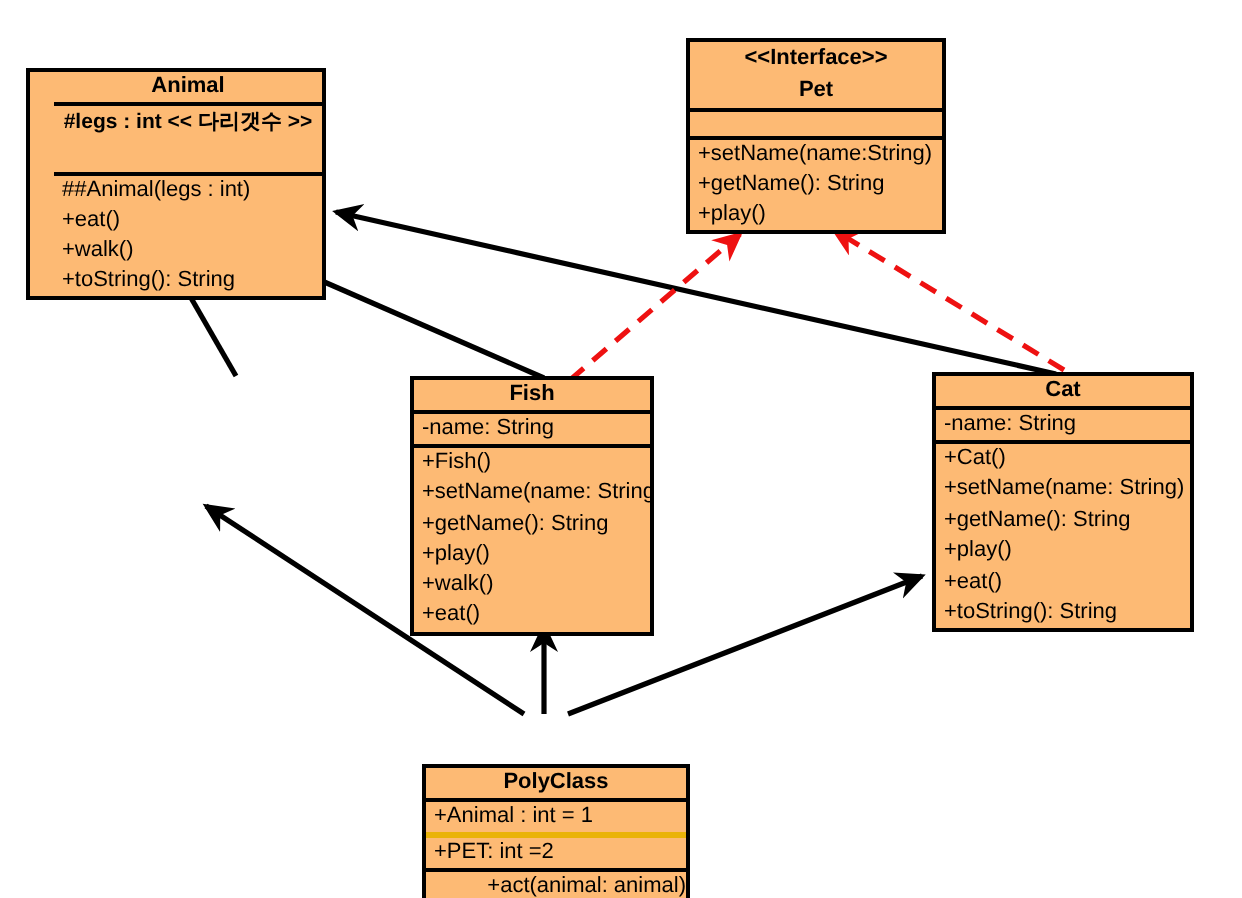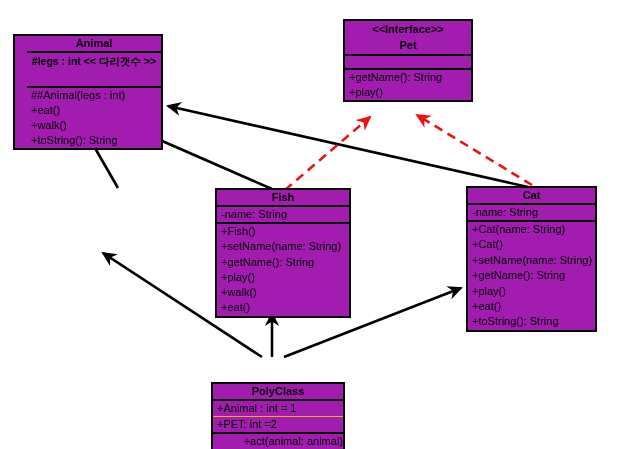--- a/index.html
+++ b/index.html
@@ -16,21 +16,21 @@
     overflow: hidden;
   }
   #arrow-layer {
     position: absolute;
     left: 0; top: 0;
     width: 621px; height: 449px;
     pointer-events: none;
   }
   .uml-class {
     position: absolute;
-    background: #a21caf;
+    background: #fdba74;
     border: 2px solid #000000;
     box-sizing: border-box;
     font-size: 11px;
     color: #000000;
     z-index: 2;
   }
   .uml-title {
     font-weight: bold;
     text-align: center;
     line-height: 15px;
@@ -47,40 +47,40 @@
     border-top: 2px solid #000000;
   }
   .row {
     height: 15px;
     line-height: 15px;
     padding-left: 4px;
     white-space: nowrap;
     overflow: hidden;
   }
   .attrs .row:not(:last-child) {
-    border-bottom: 1px solid #eab308;
+    border-bottom: 3px solid #eab308;
   }
   .attrs.bold-center .row {
     font-weight: bold;
     text-align: center;
     padding-left: 0;
     font-size: 10.5px;
     height: 33px;
     line-height: 16px;
   }
   .attrs.empty-row .row {
     height: 12px;
   }
   
   #box-animal    { left: 13px;  top: 34px;  width: 150px; padding-left: 12px; }
   #box-pet       { left: 343px; top: 19px;  width: 130px; }
   #box-pet .uml-title { height: 33px; }
   #box-spider    { left: 13px;  top: 187px; width: 149px; }
   #box-spider .methods .row { height: 15.5px; line-height: 15.5px; }
-  #box-fish      { left: 215px; top: 188px; width: 136px; }
+  #box-fish      { left: 205px; top: 188px; width: 122px; }
   #box-fish .methods .row { height: 15.3px; line-height: 15.3px; }
   #box-cat       { left: 466px; top: 186px; width: 131px; }
   #box-cat .methods .row { height: 15.4px; line-height: 15.4px; }
   #box-polyclass { left: 211px; top: 357px; width: 134px; margin-top: 25px; }
   #box-polyclass .methods .row { height: 14.5px; line-height: 14.5px; text-align: right; }
 </style>
 </head>
 <body>
 
 <div id="canvas">
@@ -119,20 +119,21 @@
 
   <div class="uml-class" id="box-pet">
     <div class="uml-title">
       <span class="stereo-line">&lt;&lt;Interface&gt;&gt;</span>
       <span class="name-line">Pet</span>
     </div>
     <div class="uml-section attrs empty-row">
         <div class="row"></div>
       </div>
     <div class="uml-section methods">
+        <div class="row">+setName(name:String)</div>
         <div class="row">+getName(): String</div>
         <div class="row">+play()</div>
       </div>
   </div>
 
 
   <div class="uml-class" id="box-fish">
     <div class="uml-title">Fish</div>
     <div class="uml-section attrs">
         <div class="row">-name: String</div>
@@ -146,21 +147,20 @@
         <div class="row">+eat()</div>
       </div>
   </div>
 
   <div class="uml-class" id="box-cat">
     <div class="uml-title">Cat</div>
     <div class="uml-section attrs">
         <div class="row">-name: String</div>
       </div>
     <div class="uml-section methods">
-        <div class="row">+Cat(name: String)</div>
         <div class="row">+Cat()</div>
         <div class="row">+setName(name: String)</div>
         <div class="row">+getName(): String</div>
         <div class="row">+play()</div>
         <div class="row">+eat()</div>
         <div class="row">+toString(): String</div>
       </div>
   </div>
 
   <div class="uml-class" id="box-polyclass">

